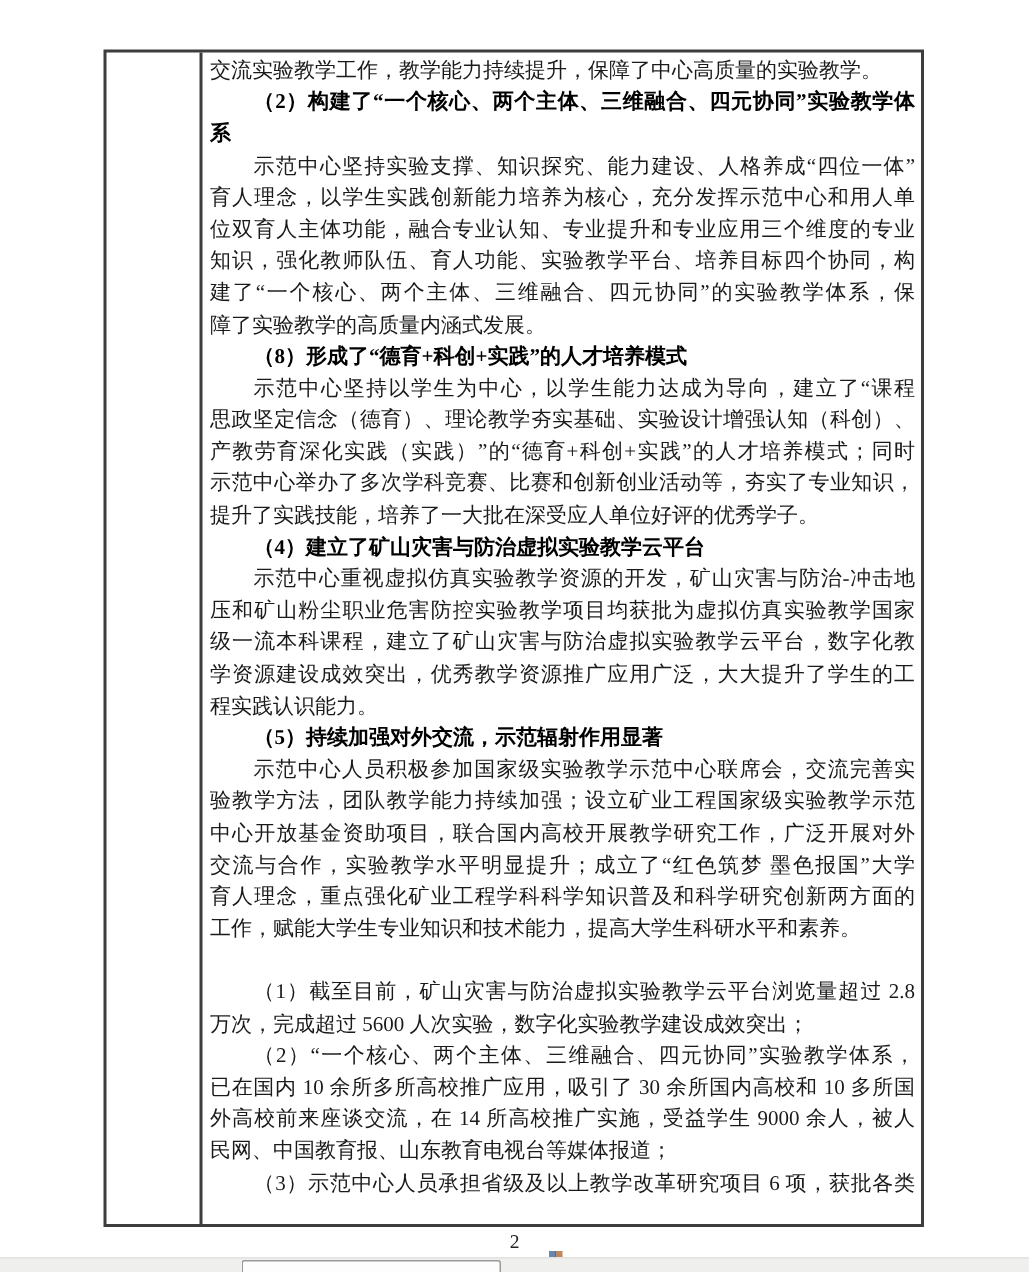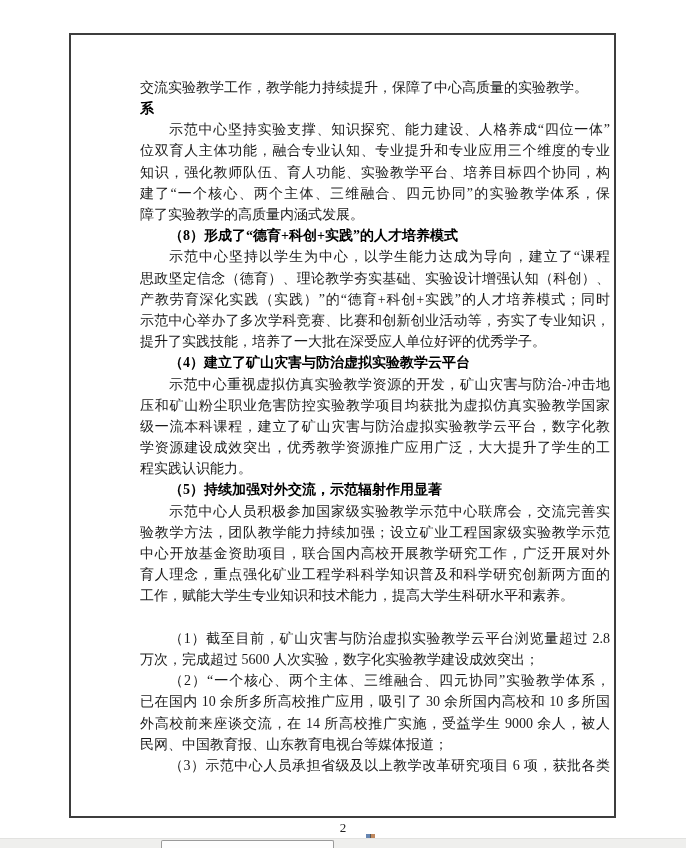--- a/index.html
+++ b/index.html
@@ -1,15 +1,15 @@
 <!DOCTYPE html>
 <html style="--border-color: #3d3d3d; --text-color: #1a1a1a; --heading-color: #000000; --page-bg: #ffffff; --app-bg: #efefed;"><head>
 <meta charset="utf-8">
 <style>
-  * { margin:0; padding:0; box-sizing:border-box;align-items:center; }
+  * { margin:0; padding:0; box-sizing:border-box; }
   html, body { width:686px; height:848px; }
   body {
     position:relative;
     background:var(--page-bg, #fff);
     font-family:"Liberation Serif", serif;
     overflow:hidden;
   }
 
   
   .doc-table {
@@ -79,42 +79,45 @@
   }
 </style>
 </head>
 <body>
 
 <div class="doc-table">
   <div class="cell-left"></div>
   <div class="cell-main">
     <div id="doc-lines">
         <div class="ln">交流实验教学工作，教学能力持续提升，保障了中心高质量的实验教学。</div>
+        <div class="ln bold ind jst">（2）构建了“一个核心、两个主体、三维融合、四元协同”实验教学体</div>
         <div class="ln bold">系</div>
         <div class="ln ind jst">示范中心坚持实验支撑、知识探究、能力建设、人格养成“四位一体”</div>
+        <div class="ln jst">育人理念，以学生实践创新能力培养为核心，充分发挥示范中心和用人单</div>
         <div class="ln jst">位双育人主体功能，融合专业认知、专业提升和专业应用三个维度的专业</div>
         <div class="ln jst">知识，强化教师队伍、育人功能、实验教学平台、培养目标四个协同，构</div>
         <div class="ln jst">建了“一个核心、两个主体、三维融合、四元协同”的实验教学体系，保</div>
         <div class="ln">障了实验教学的高质量内涵式发展。</div>
         <div class="ln bold ind">（8）形成了“德育+科创+实践”的人才培养模式</div>
         <div class="ln ind jst">示范中心坚持以学生为中心，以学生能力达成为导向，建立了“课程</div>
         <div class="ln jst">思政坚定信念（德育）、理论教学夯实基础、实验设计增强认知（科创）、</div>
         <div class="ln jst">产教劳育深化实践（实践）”的“德育+科创+实践”的人才培养模式；同时</div>
         <div class="ln jst">示范中心举办了多次学科竞赛、比赛和创新创业活动等，夯实了专业知识，</div>
         <div class="ln">提升了实践技能，培养了一大批在深受应人单位好评的优秀学子。</div>
         <div class="ln bold ind">（4）建立了矿山灾害与防治虚拟实验教学云平台</div>
         <div class="ln ind jst">示范中心重视虚拟仿真实验教学资源的开发，矿山灾害与防治-冲击地</div>
         <div class="ln jst">压和矿山粉尘职业危害防控实验教学项目均获批为虚拟仿真实验教学国家</div>
         <div class="ln jst">级一流本科课程，建立了矿山灾害与防治虚拟实验教学云平台，数字化教</div>
         <div class="ln jst">学资源建设成效突出，优秀教学资源推广应用广泛，大大提升了学生的工</div>
         <div class="ln">程实践认识能力。</div>
         <div class="ln bold ind">（5）持续加强对外交流，示范辐射作用显著</div>
         <div class="ln ind jst">示范中心人员积极参加国家级实验教学示范中心联席会，交流完善实</div>
         <div class="ln jst">验教学方法，团队教学能力持续加强；设立矿业工程国家级实验教学示范</div>
         <div class="ln jst">中心开放基金资助项目，联合国内高校开展教学研究工作，广泛开展对外</div>
+        <div class="ln jst">交流与合作，实验教学水平明显提升；成立了“红色筑梦 墨色报国”大学</div>
         <div class="ln jst">育人理念，重点强化矿业工程学科科学知识普及和科学研究创新两方面的</div>
         <div class="ln">工作，赋能大学生专业知识和技术能力，提高大学生科研水平和素养。</div>
         <div class="ln"></div>
         <div class="ln ind jst">（1）截至目前，矿山灾害与防治虚拟实验教学云平台浏览量超过 2.8</div>
         <div class="ln">万次，完成超过 5600 人次实验，数字化实验教学建设成效突出；</div>
         <div class="ln ind jst">（2）“一个核心、两个主体、三维融合、四元协同”实验教学体系，</div>
         <div class="ln jst">已在国内 10 余所多所高校推广应用，吸引了 30 余所国内高校和 10 多所国</div>
         <div class="ln jst">外高校前来座谈交流，在 14 所高校推广实施，受益学生 9000 余人，被人</div>
         <div class="ln">民网、中国教育报、山东教育电视台等媒体报道；</div>
         <div class="ln ind jst">（3）示范中心人员承担省级及以上教学改革研究项目 6 项，获批各类</div>

